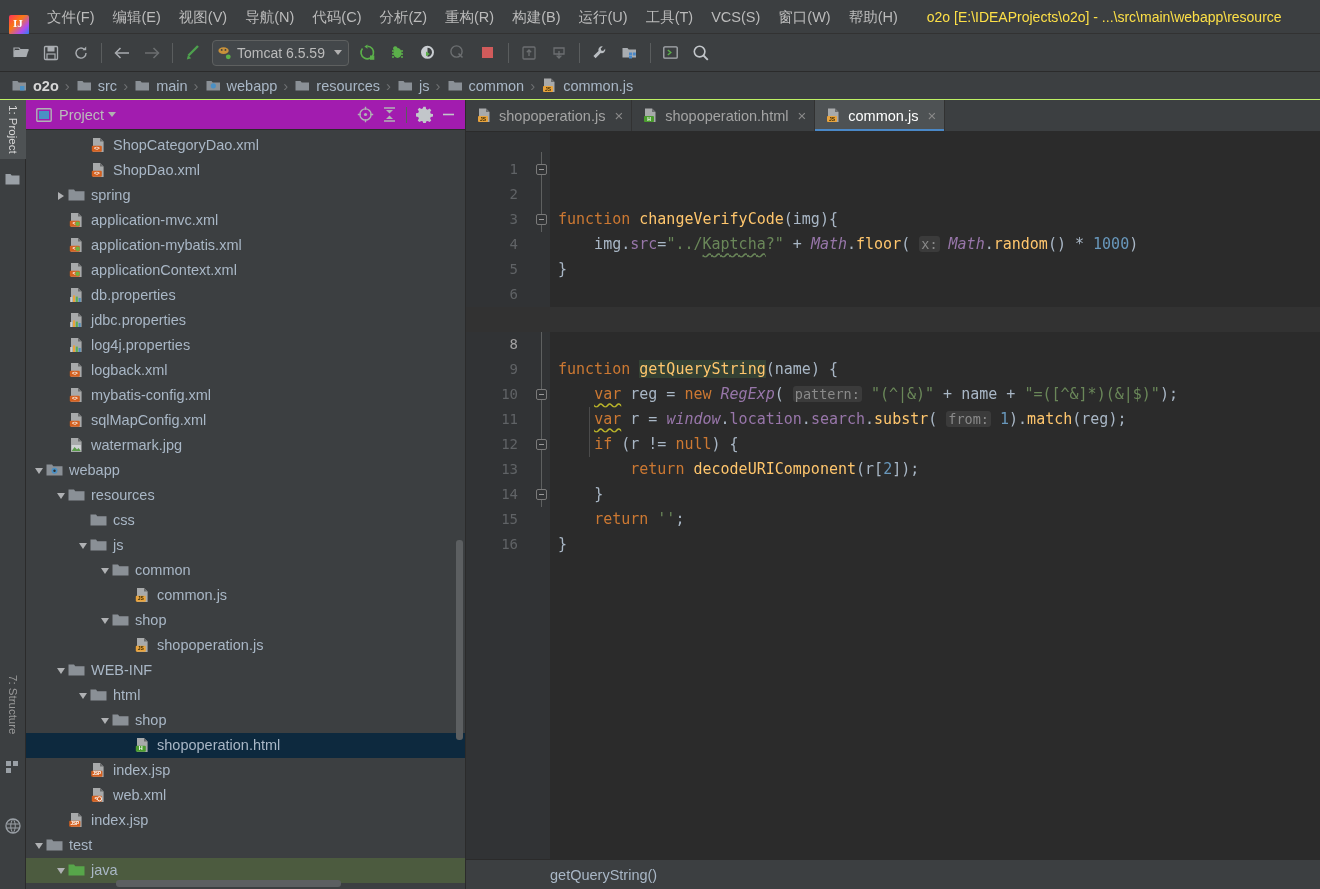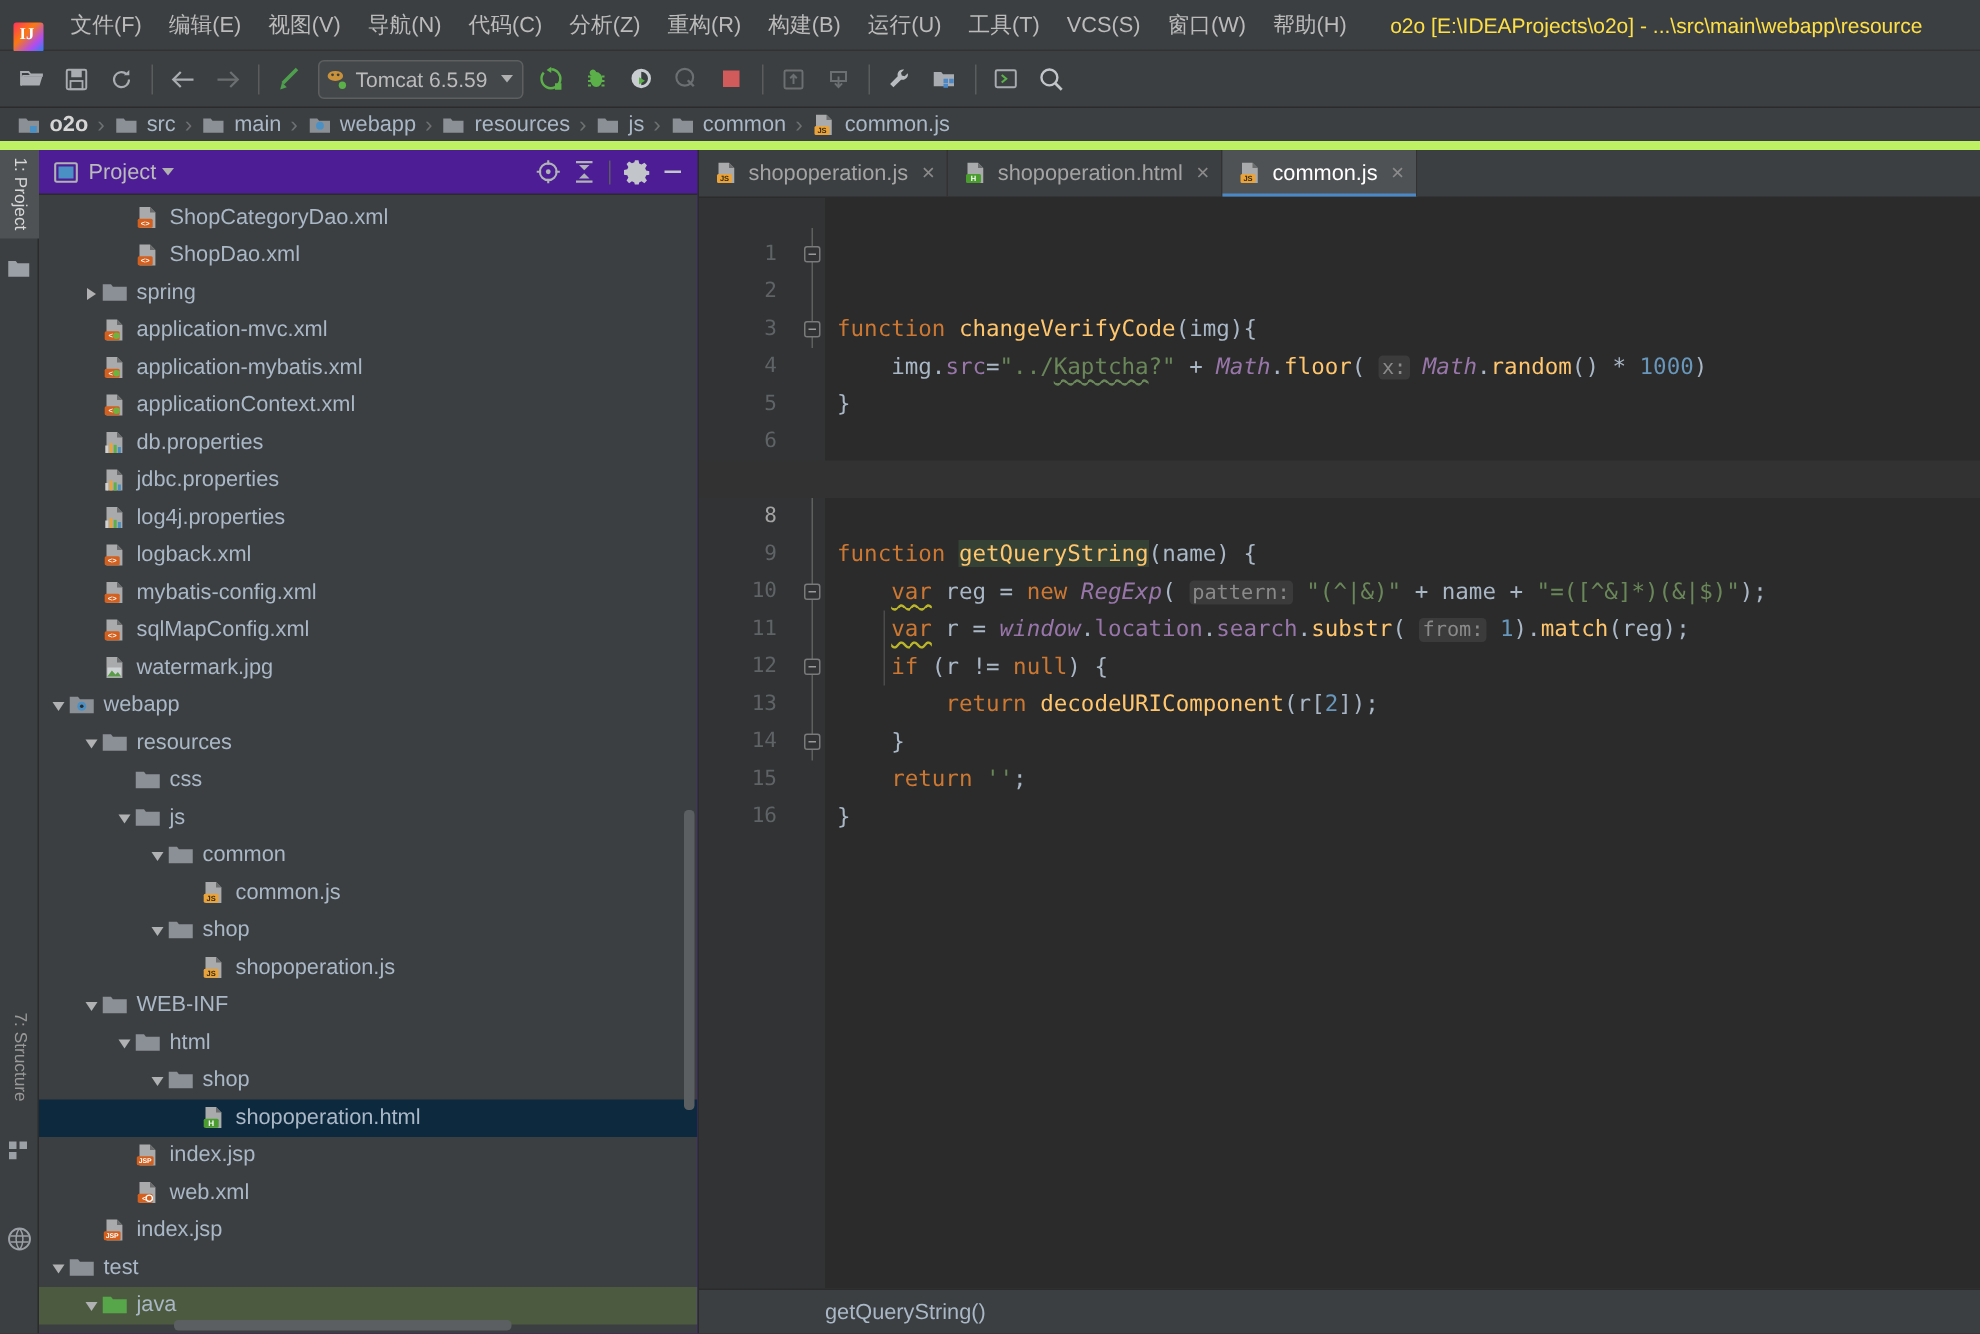--- a/index.html
+++ b/index.html
@@ -61,21 +61,21 @@
   .caret-dn {
     width: 0; height: 0; border-left: 4.5px solid transparent;
     border-right: 4.5px solid transparent; border-top: 5px solid #b0b0b0;
     margin-left: 4px;
   }
 
   
   .navbar {
     position: absolute; top: 72px; left: 0; width: 1320px; height: 28px;
     background: #3c3f41; display: flex; align-items: center; padding-left: 8px;
-    border-bottom: 6px solid #bef264;
+    border-bottom: 1px solid #bef264;
   }
   .crumb { display: flex; align-items: center; gap: 5px; padding: 1px 3px; border-radius: 3px;}
   .crumb .txt { color: #a9b7c6; font-size: 14.5px; white-space: nowrap; }
   .crumb.first .txt { color: #d6d6d6; font-weight: bold; }
   .crumb-sep { color: #6e7072; font-size: 15px; margin: 0 3px; }
 
   
   .toolstrip {
     position: absolute; top: 100px; left: 0; width: 26px; height: 789px;
     background: #3c3f41; border-right: 1px solid #2b2b2b;
@@ -84,21 +84,21 @@
     position: absolute; left: 0; width: 26px;
     writing-mode: vertical-rl; text-orientation: mixed;
     color: #999999; font-size: 11.5px; padding: 5px 0;
     display: flex; align-items: center; gap: 4px;
   }
   .vtab.active { background: #4e5254; color: #d8d8d8; }
 
   
   .project-panel {
     position: absolute; top: 100px; left: 26px; width: 440px; height: 789px;
-    background: #4c1d95; border-right: 1px solid #2b2b2b; overflow: hidden;
+    background: #a21caf; border-right: 1px solid #2b2b2b; overflow: hidden;
   }
   .pp-header {
     height: 30px; display: flex; align-items: center; padding: 0 6px 0 10px;
     border-bottom: 1px solid #2b2b2b;
   }
   .pp-header .title { color: #bbbbbb; font-size: 14.5px; margin-left: 7px; }
   .pp-icons { margin-left: auto; display: flex; align-items: center; gap: 2px; }
   .pp-ico {
     width: 22px; height: 22px; display: flex; align-items: center;
     justify-content: center; border-radius: 3px;

